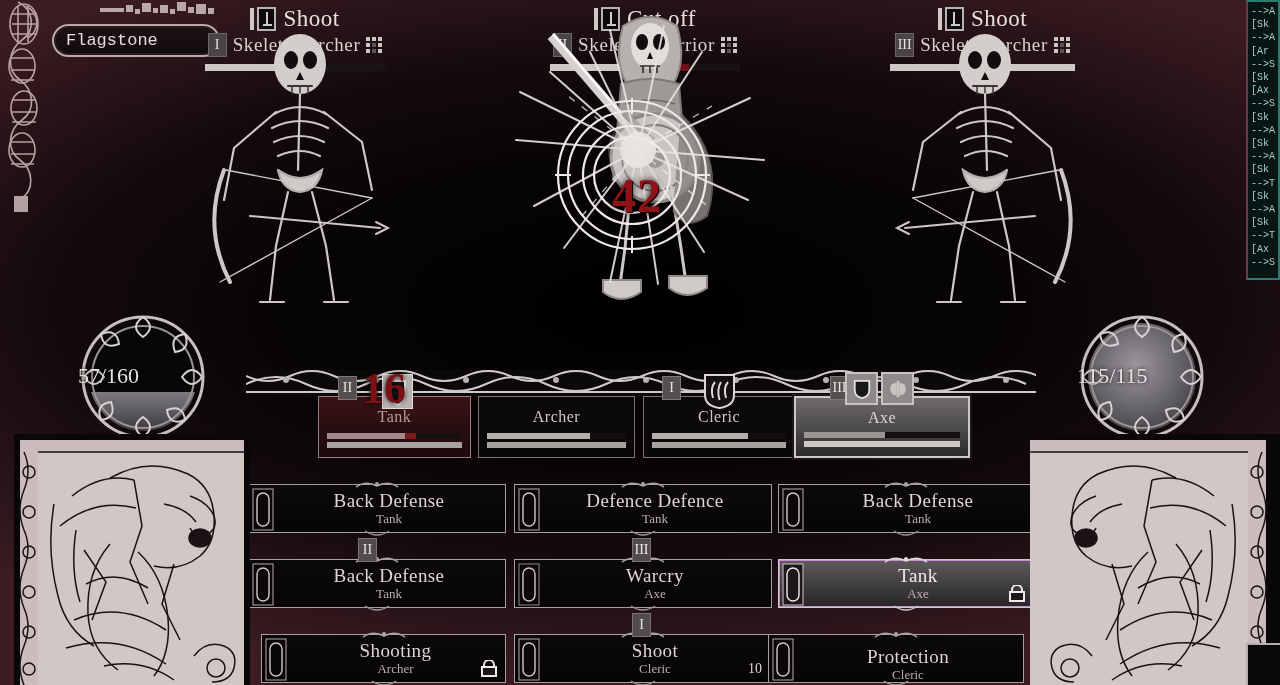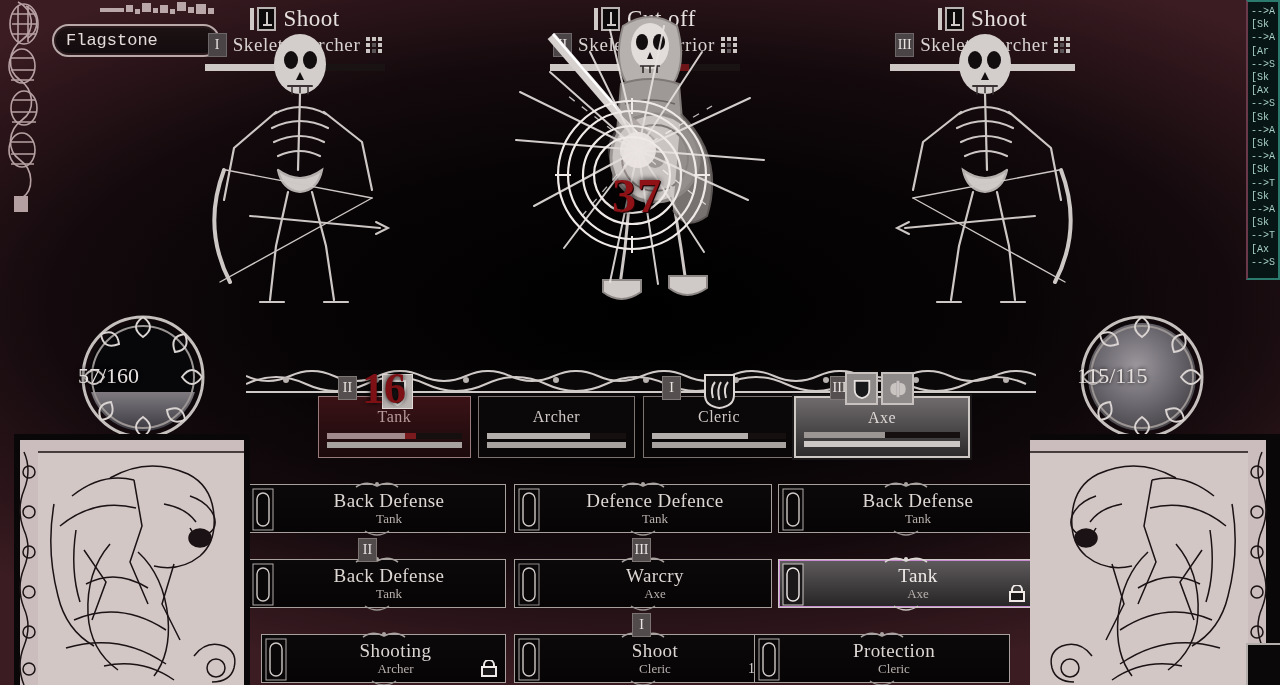--- a/index.html
+++ b/index.html
@@ -429,21 +429,21 @@
       <circle cx="77" cy="77" r="74"></circle>
       <circle cx="77" cy="77" r="64"></circle>
       <circle cx="77" cy="77" r="49"></circle>
       <circle cx="77" cy="77" r="38"></circle>
     </g>
     <g stroke="#efeae8" stroke-width="2">
       <path d="M77 0 v16 M77 138 v17 M0 77 h16 M139 77 h16"></path>
     </g>
   </svg>
 
-  <div id="dmg-22">37</div>
+  <div id="dmg-22">42</div>
 
   <svg class="skeleton" style="left:880px; top:30px; width:215px; height:290px; transform:scaleX(-1);" viewBox="0 0 215 290">
     <g fill="none" stroke="#cdc7c5" stroke-width="2.2" stroke-linecap="round">
       <ellipse cx="110" cy="34" rx="26" ry="30" fill="#d3cdcb" stroke="none"></ellipse>
       <ellipse cx="101" cy="30" rx="7" ry="9" fill="#120d0e" stroke="none"></ellipse>
       <ellipse cx="120" cy="30" rx="7" ry="9" fill="#120d0e" stroke="none"></ellipse>
       <path d="M110 42 l-4 8 h8 z" fill="#120d0e" stroke="none"></path>
       <path d="M98 56 h24" stroke="#3a3233" stroke-width="2"></path>
       <path d="M102 56 v8 M110 56 v8 M118 56 v8" stroke="#3a3233" stroke-width="1.5"></path>
       <path d="M110 64 L108 140"></path>
@@ -759,21 +759,21 @@
     <svg class="ab-botdeco" viewBox="0 0 26 7">
         <path d="M1 1 q12 8 24 0" fill="none" stroke="#9a9492" stroke-width="1.5"></path>
       </svg>
     <div class="ab-text">
       <div class="ab-title">Shoot</div>
       <div class="ab-sub">Cleric</div>
     </div>
     <div class="ab-cost">10</div>
   </div>
 
-  <div class="ability" style="left:506px; top:150px; width:256px;">
+  <div class="ability" style="left:520px; top:150px; width:256px;align-items:flex-end;">
     <svg class="slot" viewBox="0 0 22 43">
       <rect x="1" y="1" width="20" height="41" fill="#0a0708" stroke="#b3adab"></rect>
       <rect x="5" y="5" width="12" height="33" rx="6" fill="none" stroke="#cfc9c7" stroke-width="1.4"></rect>
     </svg>
     <svg class="ab-topdeco" viewBox="0 0 46 9">
         <path d="M2 7 q10 -7 21 -1 q11 -6 21 1" fill="none" stroke="#a9a3a1" stroke-width="1.6"></path>
         <circle cx="23" cy="4" r="2" fill="#a9a3a1"></circle>
       </svg>
     <svg class="ab-botdeco" viewBox="0 0 26 7">
         <path d="M1 1 q12 8 24 0" fill="none" stroke="#9a9492" stroke-width="1.5"></path>

